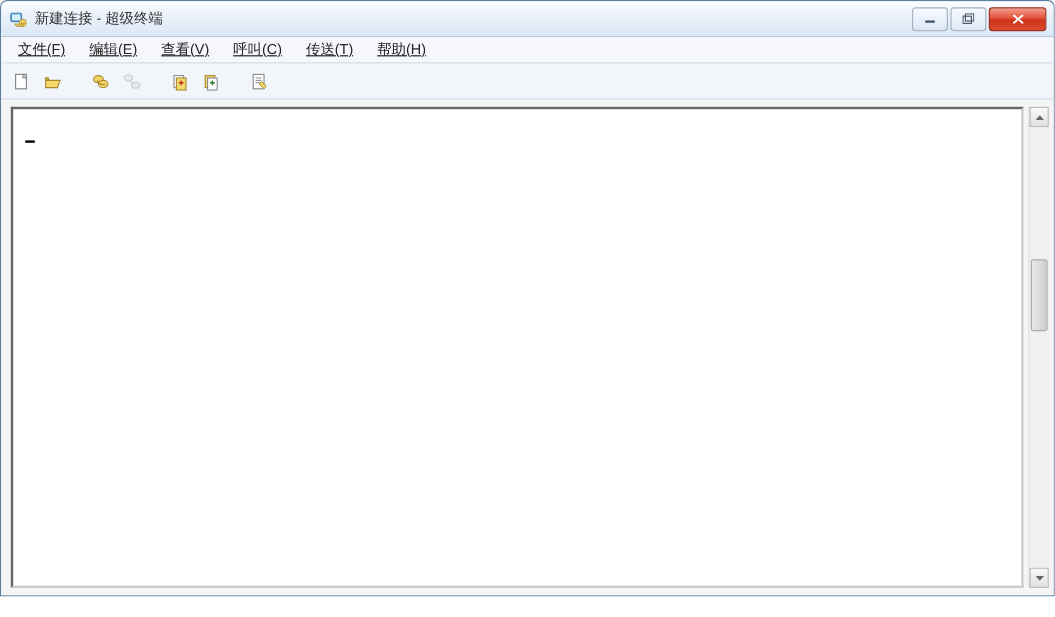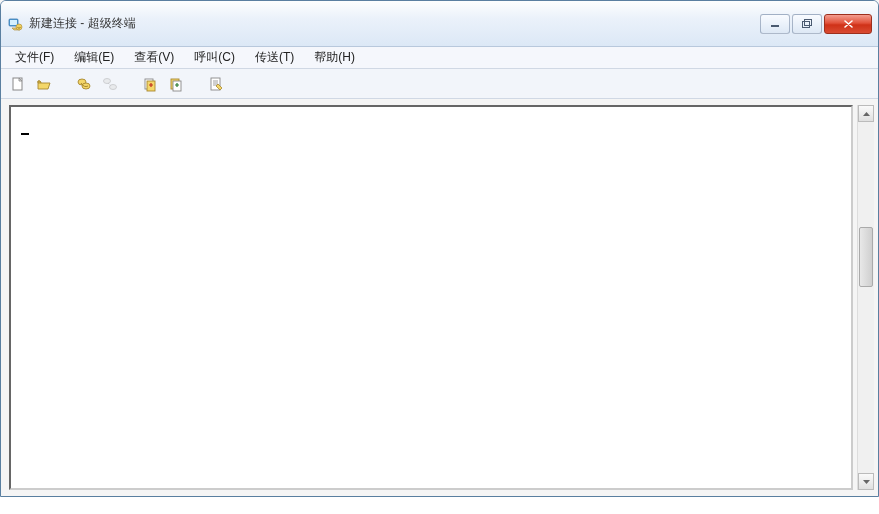--- a/index.html
+++ b/index.html
@@ -14,21 +14,21 @@
       height: 497px;
       border: 1px solid #5a7fa0;
       border-radius: 6px 6px 0 0;
       background: linear-gradient(to bottom, #f3f8fe 0%, #e8f0fa 50%, #dfe9f6 100%);
       box-shadow: 0 2px 8px rgba(0,0,0,0.2);
       position: relative;
       display: flex;
       flex-direction: column;
     }
     .titlebar {
-      height: 46px;
+      height: 30px;
       background: linear-gradient(to bottom, #fdfefe 0%, #eaf1fa 40%, #dce8f6 100%);
       border-bottom: 1px solid #b8c8dc;
       display: flex;
       align-items: center;
       padding: 0 6px;
       border-radius: 5px 5px 0 0;
     }
     .app-icon {
       width: 16px;
       height: 16px;
@@ -69,20 +69,21 @@
       border-bottom: 1px solid #d0d8e4;
       display: flex;
       align-items: center;
       padding: 0 4px;
     }
     .menu-item {
       padding: 2px 10px;
       color: #222;
       cursor: pointer;
       font-size: 12px;
+      text-decoration: underline;
     }
     .toolbar {
       height: 30px;
       background: #f2f5fa;
       border-bottom: 1px solid #d0d8e4;
       display: flex;
       align-items: center;
       padding: 0 6px;
       gap: 4px;
     }

